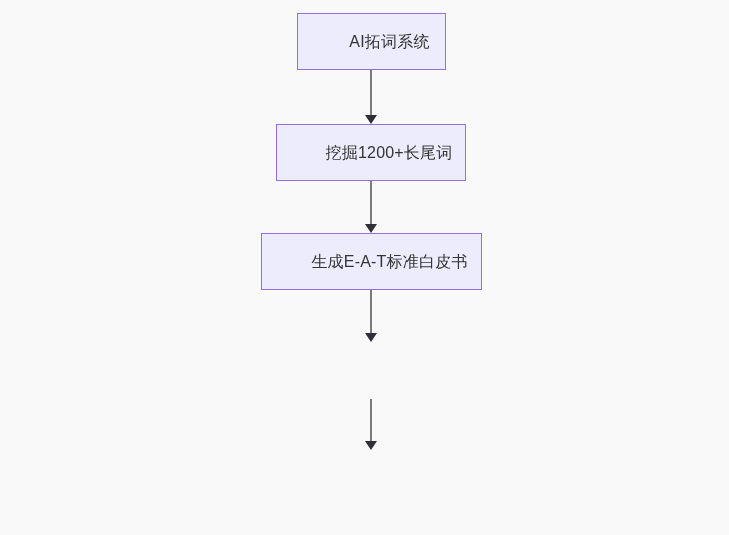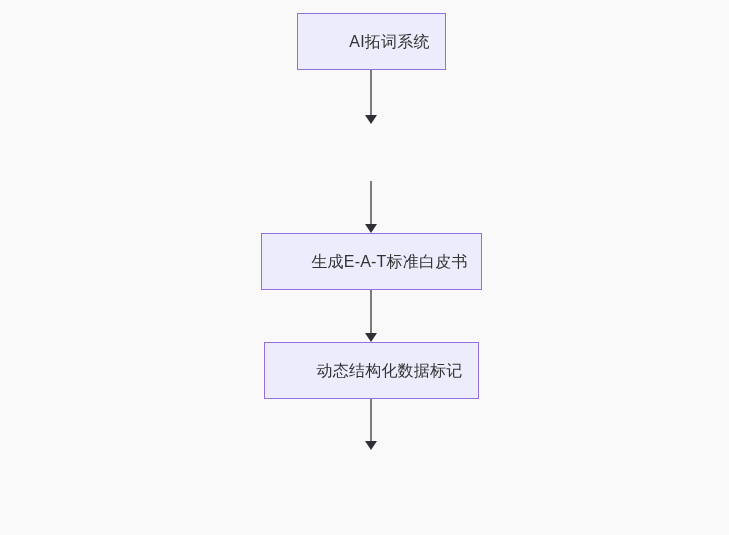--- a/index.html
+++ b/index.html
@@ -96,38 +96,38 @@
 
   <div class="node" id="node-1">
     <span class="node-label">AI拓词系统</span>
   </div>
 
   <div class="connector" id="conn-1">
     <div class="line"></div>
     <div class="head"></div>
   </div>
 
+  <div class="node" id="node-2">
+    <span class="node-label">挖掘1200+长尾词</span>
+  </div>
 
   <div class="connector" id="conn-2">
     <div class="line"></div>
     <div class="head"></div>
   </div>
 
   <div class="node" id="node-3">
     <span class="node-label">生成E-A-T标准白皮书</span>
   </div>
 
   <div class="connector" id="conn-3">
     <div class="line"></div>
     <div class="head"></div>
   </div>
 
-  <div class="node" id="node-4">
-    <span class="node-label">动态结构化数据标记</span>
-  </div>
 
   <div class="connector" id="conn-4">
     <div class="line"></div>
     <div class="head"></div>
   </div>
 
 
 </div>
 
 </body></html>

